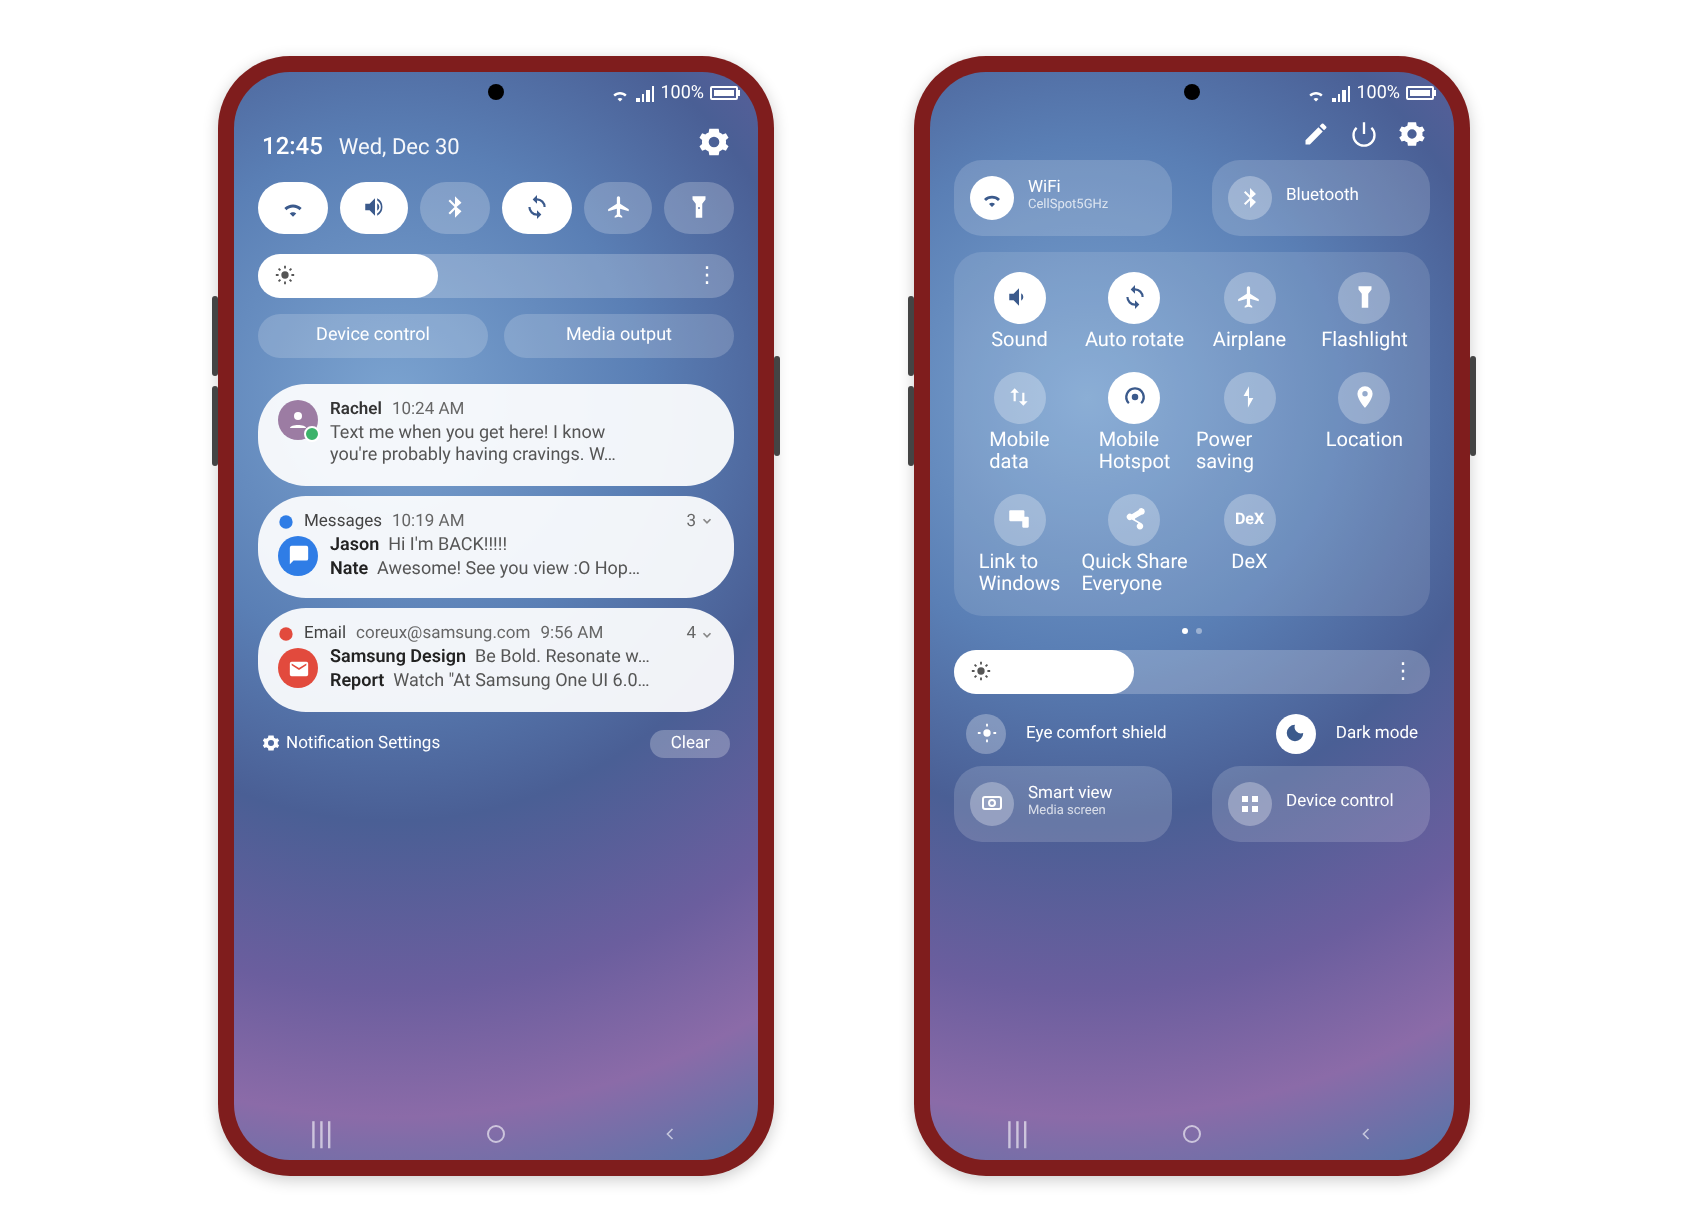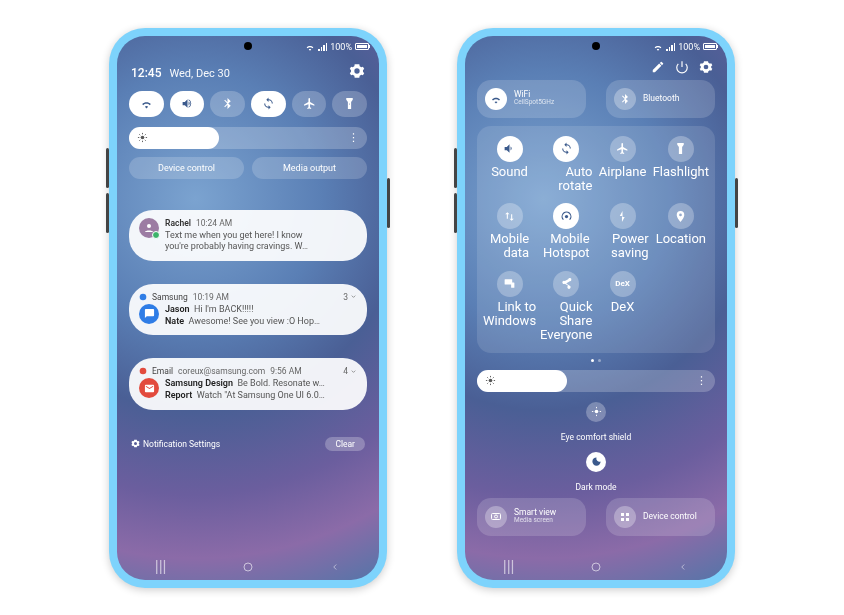--- a/index.html
+++ b/index.html
@@ -10,21 +10,21 @@
     font-family: -apple-system, BlinkMacSystemFont, "Segoe UI", Roboto, sans-serif;
     display: flex;
     justify-content: center;
     align-items: center;
     gap: 70px;
   }
   .phone {
     width: 278px;
     height: 560px;
     border-radius: 36px;
-    background: #7dd3fc;
+    background: #7f1d1d;
     padding: 8px;
     position: relative;
     box-shadow: 0 2px 8px rgba(0,0,0,.2);
   }
   .screen {
     width: 100%;
     height: 100%;
     border-radius: 28px;
     overflow: hidden;
     position: relative;
@@ -118,21 +118,21 @@
     height: 22px;
     display: flex;
     align-items: center;
     justify-content: center;
     color: #fff;
     font-size: 9px;
   }
 
   .notif {
     background: rgba(255,255,255,.92);
-    margin: 23px 12px;
+    margin: 5px 12px;
     border-radius: 24px;
     padding: 8px 10px;
     font-size: 9px;
     color: #333;
   }
   .notif-head {
     display: flex;
     align-items: center;
     gap: 5px;
     font-size: 8.5px;
@@ -249,34 +249,33 @@
   .grid-item .ic {
     width: 26px; height: 26px;
     border-radius: 50%;
     display: flex;
     align-items: center;
     justify-content: center;
   }
   .grid-item .ic.on { background: #fff; color: #3b5a8c; }
   .grid-item .ic.off { background: rgba(255,255,255,.28); color: #fff; }
   .grid-item .ic svg { width: 13px; height: 13px; }
-  .grid-item .lbl { font-size: 13px; text-align: right; line-height: 1.1; white-space: pre-line; }
+  .grid-item .lbl { font-size: 10px; text-align: left; line-height: 1.1; white-space: pre-line; }
 
   .pager { display: flex; justify-content: center; gap: 4px; padding: 4px 0 2px; }
   .pager span { width: 3px; height: 3px; border-radius: 50%; background: rgba(255,255,255,.4); }
   .pager span.active { background: #fff; }
 
   .mode-row {
     display: flex;
     align-items: center;
     gap: 10px;
     padding: 6px 18px;
     color: #fff;
     font-size: 8.5px;
-    flex-direction: column;
   }
   .mode-row .m-icon {
     width: 20px; height: 20px;
     border-radius: 50%;
     display: flex; align-items: center; justify-content: center;
   }
   .mode-row .m-icon.on { background: #fff; color: #3b5a8c; }
   .mode-row .m-icon.off { background: rgba(255,255,255,.28); }
   .mode-row .m-icon svg { width: 11px; height: 11px; }
   
@@ -382,21 +381,21 @@
           <span class="msg">you're probably having cravings. W…</span>
         </div>
       </div>
     </div>
 
     <div class="notif">
       <div class="notif-head">
         <svg width="8" height="8" viewBox="0 0 24 24" fill="#2f7de6">
             <circle cx="12" cy="12" r="10"></circle>
           </svg>
-        <span class="app">Samsung</span>
+        <span class="app">Messages</span>
         <span class="time">10:19 AM</span>
         <span class="count">
             <span>3</span> 
             <svg width="7" height="7" viewBox="0 0 24 24" stroke="#888" stroke-width="3" fill="none">
               <path d="M6 9l6 6 6-6"></path>
             </svg>
           </span>
       </div>
       <div class="notif-body">
         <div class="notif-icon" style="background:#2f7de6">

